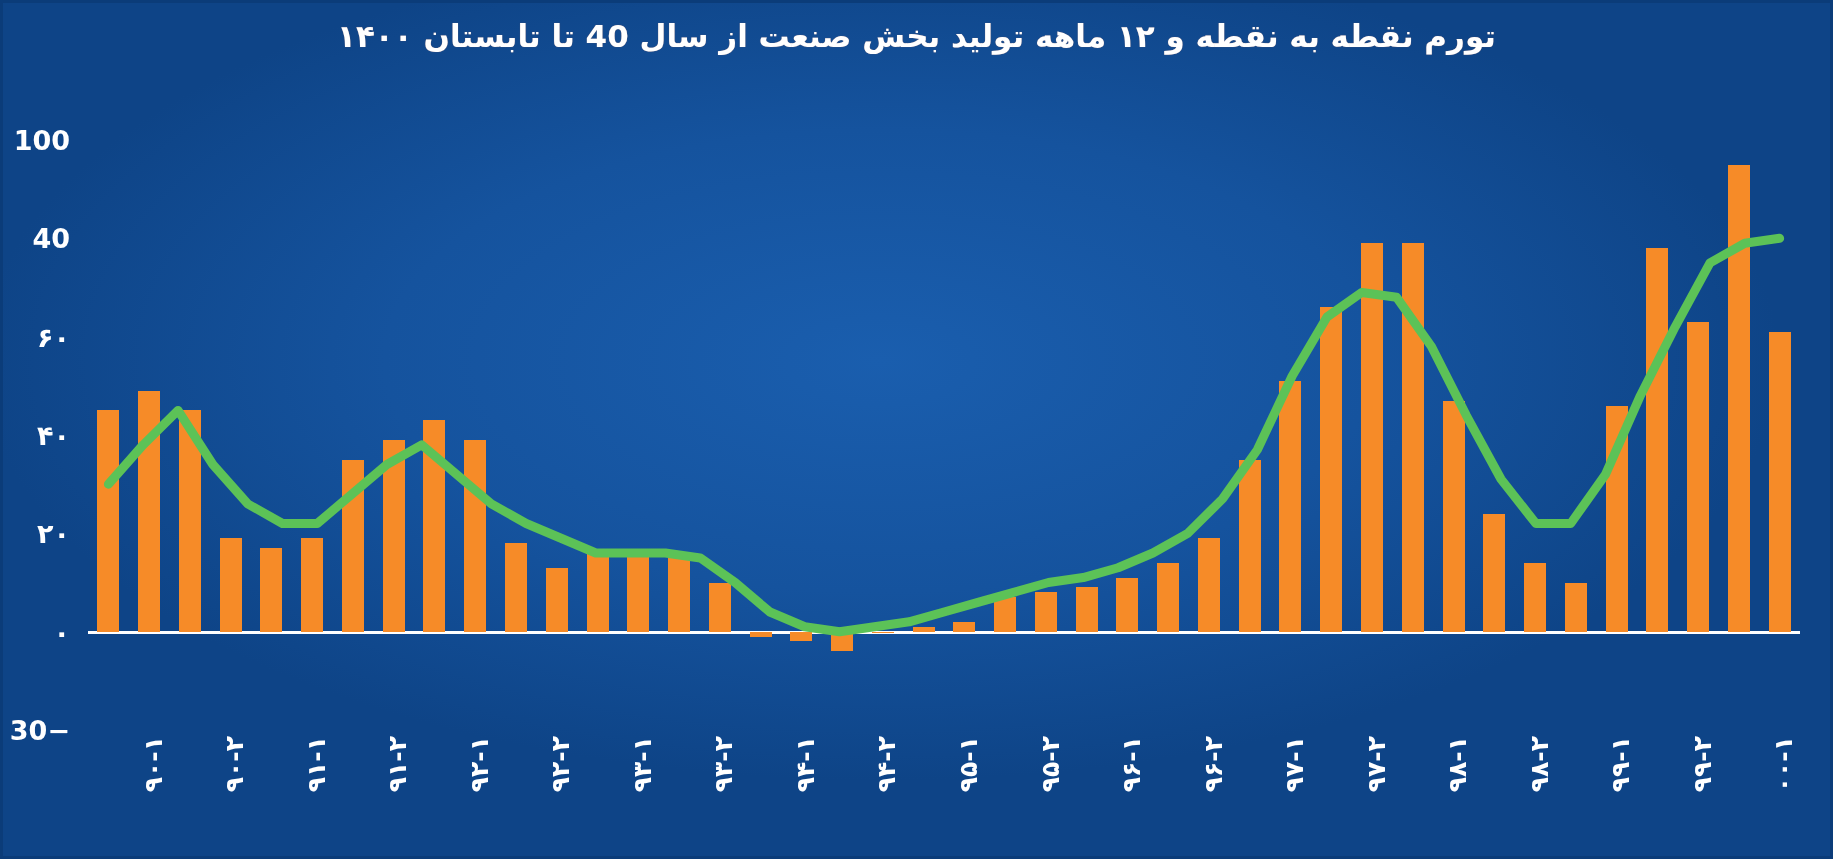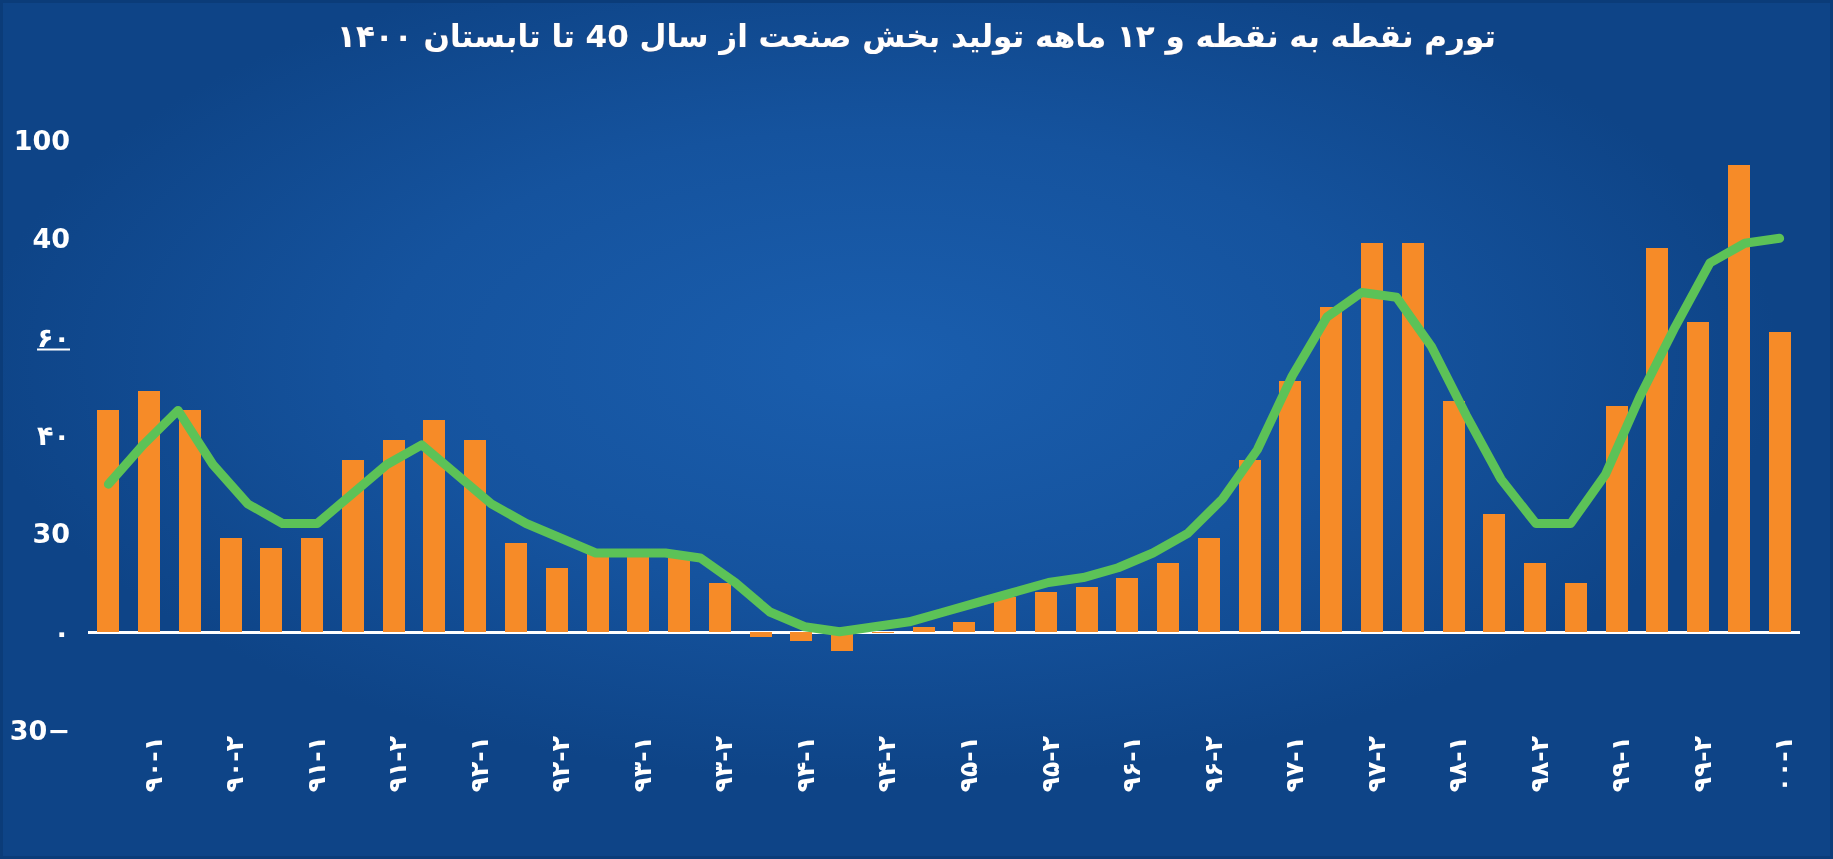--- a/index.html
+++ b/index.html
@@ -101,23 +101,23 @@
 </head>
 <body>
 
 <div id="vignette"></div>
 
 <div id="title">تورم نقطه به نقطه و ۱۲ ماهه تولید بخش صنعت از سال 40 تا تابستان ۱۴۰۰</div>
 
 <div id="yaxis">
     <div class="ytick" style="top: 0px;">100</div>
     <div class="ytick" style="top: 98.3333px;">40</div>
-    <div class="ytick" style="top: 196.667px; text-decoration: underline;">۶۰</div>
+    <div class="ytick" style="top: 196.667px;">۶۰</div>
     <div class="ytick" style="top: 295px; margin-left: 35px;">۴۰</div>
-    <div class="ytick" style="top: 393.333px;">30</div>
+    <div class="ytick" style="top: 393.333px;">۲۰</div>
     <div class="ytick" style="top: 491.667px;">۰</div>
     <div class="ytick" style="top: 590px;">−30</div>
   </div>
 
 <div id="plot">
   <div id="zeroline" style="top: 490.667px;"></div>
   <div id="bars">
       <div class="bar" style="background: rgb(246, 139, 40); width: 22px; left: 9.38095px; top: 270.417px; height: 221.25px;"></div>
       <div class="bar" style="background: rgb(246, 139, 40); width: 22px; left: 50.1429px; top: 250.75px; height: 240.917px;"></div>
       <div class="bar" style="background: rgb(246, 139, 40); width: 22px; left: 90.9048px; top: 270.417px; height: 221.25px;"></div>

